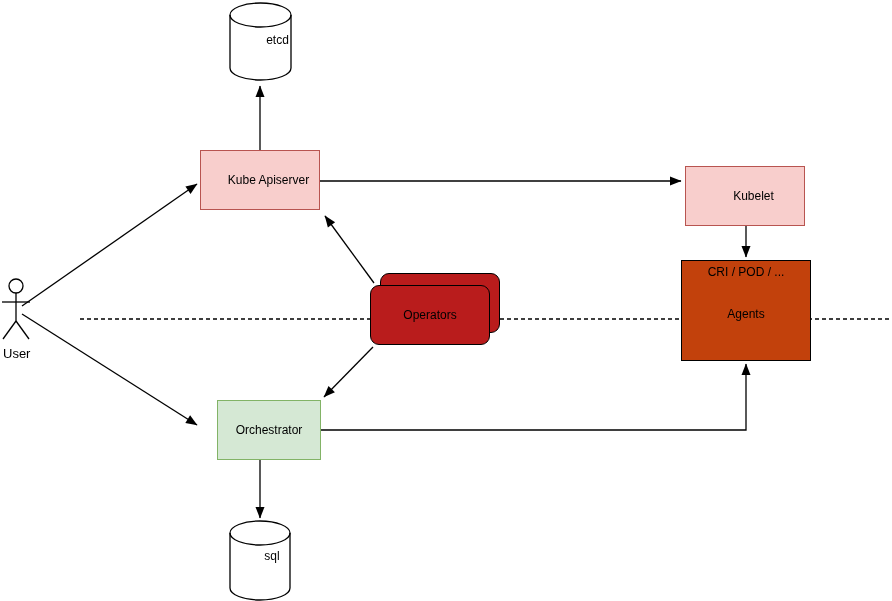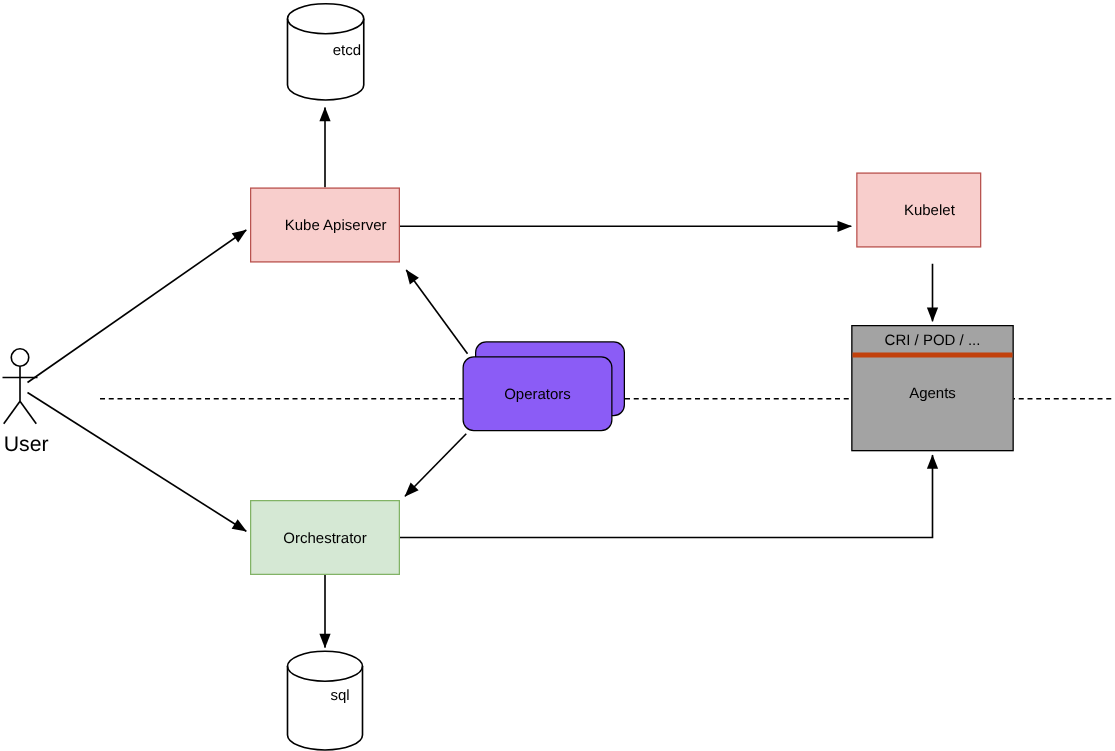--- a/index.html
+++ b/index.html
@@ -11,28 +11,28 @@
     font-size:12px;color:#000000;
     overflow:hidden;
   }
   svg.layer{position:absolute;left:0;top:0;}
   .node{
     position:absolute;
     box-sizing:border-box;
     display:flex;align-items:center;justify-content:center;
     text-align:center;
     border:1px solid #000000;
-    background:#8b5cf6;
+    background:#b91c1c;
   }
   .node.fill-red{background:#f8cecc;border-color:#b85450;padding-left:17px;}
   .node.fill-green{background:#d5e8d4;border-color:#82b366;}
   .node.rounded{border-radius:9px;}
   .stacked-node{
     position:absolute;box-sizing:border-box;
-    border:1px solid #000000;background:#a3a3a3;
+    border:1px solid #000000;background:#c2410c;
   }
   .stacked-node .row{
     box-sizing:border-box;
     display:flex;align-items:center;justify-content:center;
     text-align:center;
   }
   .stacked-node .row + .row{border-top:4px solid #c2410c;}
   .shape-label{
     position:absolute;
     text-align:center;
@@ -85,34 +85,34 @@
 
   <div class="node rounded" style="left:380px;top:273px;width:120px;height:60px"></div>
   <div class="node rounded" style="left:370px;top:285px;width:120px;height:60px">
     <span>Operators</span>
   </div>
 
   <div class="node fill-red" style="left:200px;top:150px;width:120px;height:60px">
     <span>Kube Apiserver</span>
   </div>
 
-  <div class="node fill-red" style="left:685px;top:138px;width:100px;height:60px">
+  <div class="node fill-red" style="left:685px;top:166px;width:120px;height:60px">
     <span>Kubelet</span>
   </div>
 
-  <div class="node fill-green" style="left:200px;top:400px;width:120px;height:60px">
+  <div class="node fill-green" style="left:217px;top:400px;width:104px;height:60px">
     <span>Orchestrator</span>
   </div>
 
   <div class="stacked-node" style="left:681px;top:260px;width:130px;height:101px">
     <div class="row" style="height:21px">
       <span>CRI / POD / ...</span>
     </div>
     <div class="row" style="height:59px">
       <span>Agents</span>
     </div>
   </div>
 
   <div class="shape-label" style="left:240px;top:33px;width:75px">etcd</div>
   <div class="shape-label" style="left:230px;top:549px;width:84px">sql</div>
-  <div class="shape-label left" style="left:3px;top:346px;width:40px;font-size:17px">User</div>
+  <div class="shape-label left" style="left:3px;top:346px;width:40px;font-size:13px">User</div>
 
 </div>
 
 </body></html>

